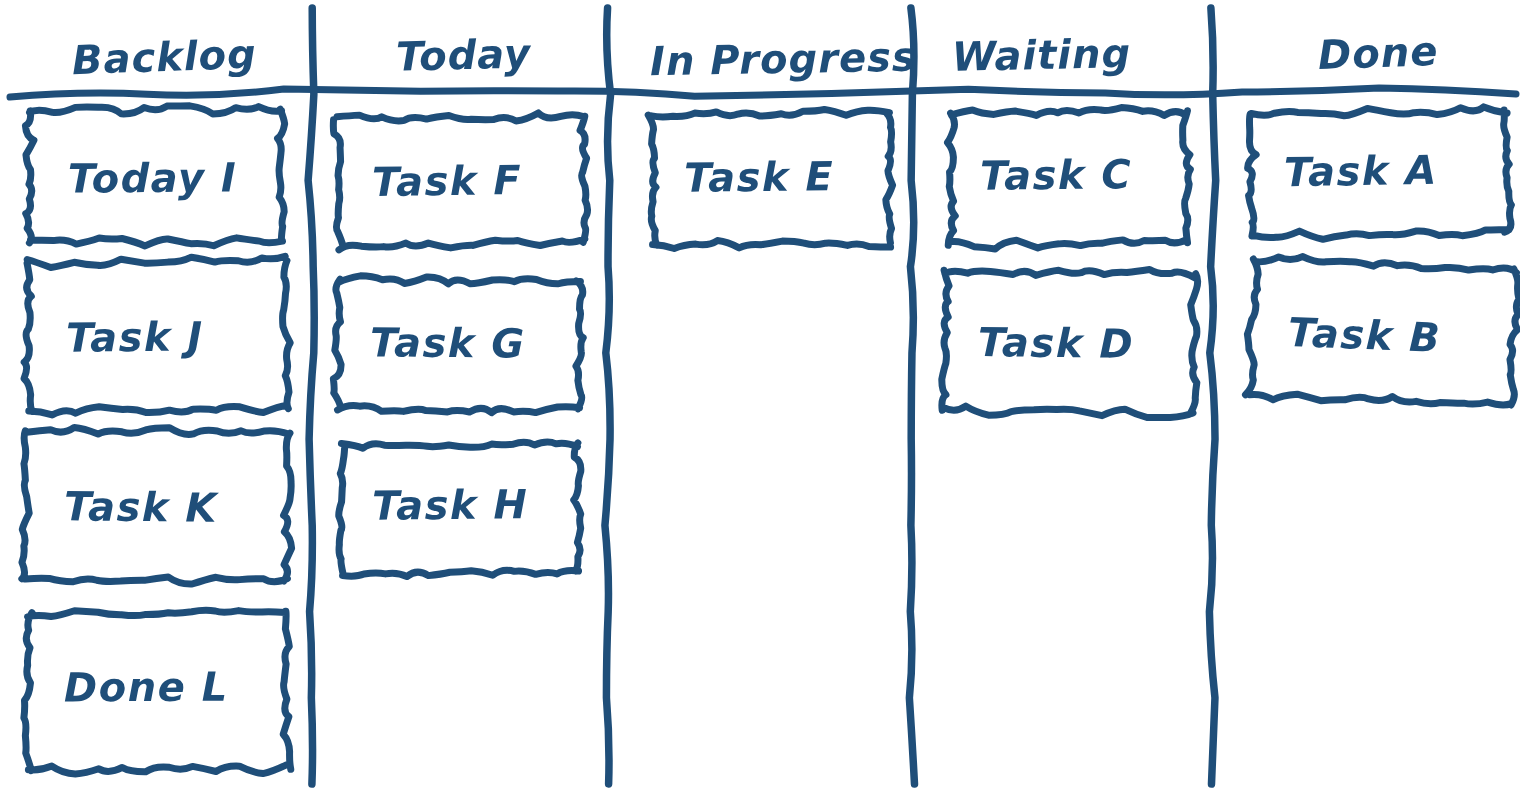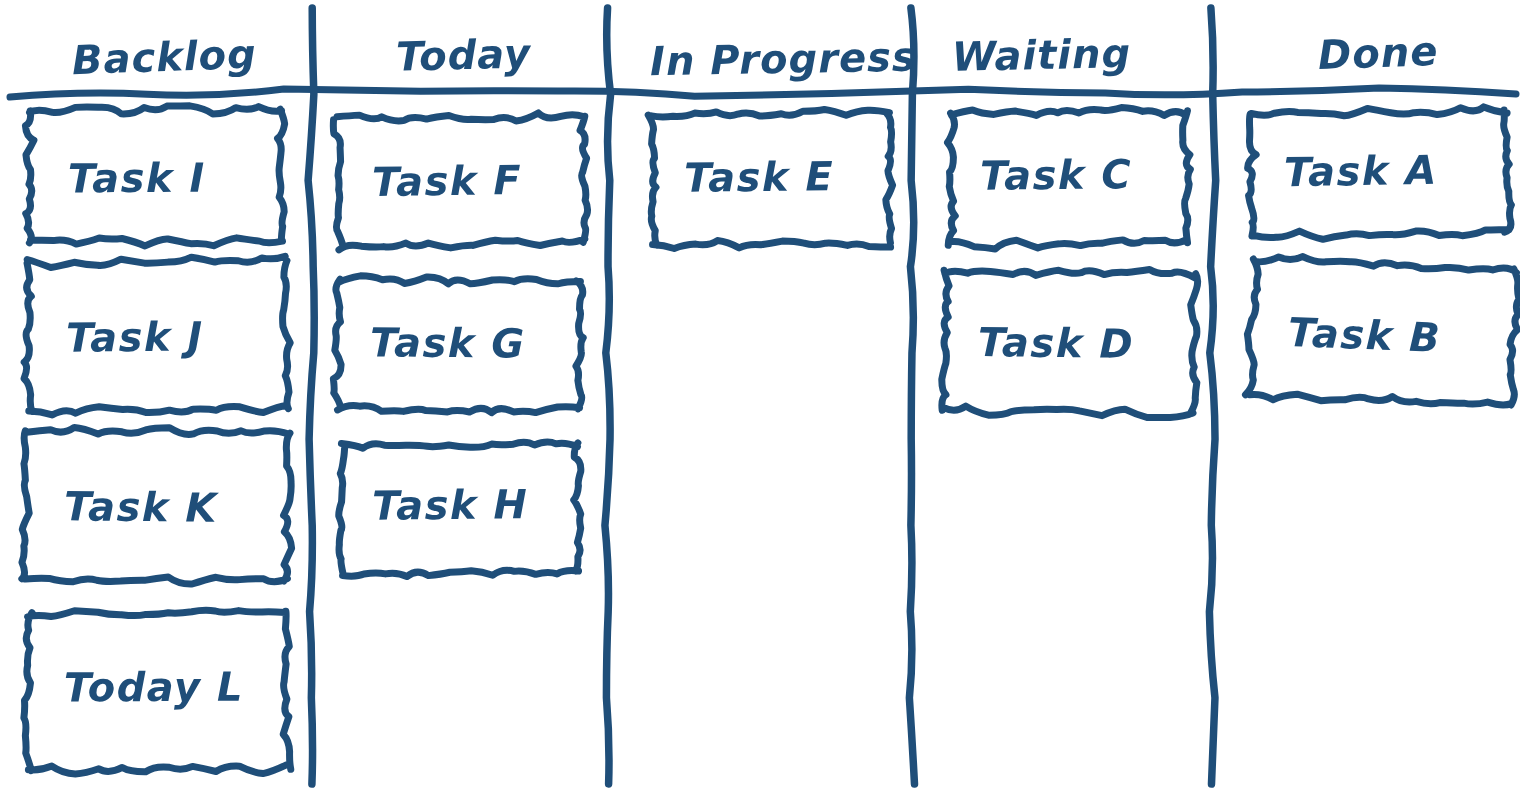--- a/index.html
+++ b/index.html
@@ -124,27 +124,27 @@
         <g transform="rotate(2.2 1383 332)">
           <path d="M 1252 266.3242874457501 Q 1261.5943398290863 268.0831672679633 1275.8181818181818 261.12131835124455 Q 1288.2804898239926 265.81252943188883 1299.6363636363637 259.67722651641816 Q 1314.1373072371775 265.72630203841254 1323.4545454545455 264.02510039065965 Q 1339.7160108651626 262.291764912894 1347.2727272727273 263.1162466336973 Q 1354.7343849376139 262.3038028450683 1371.090909090909 266.5552990275901 Q 1380.238511135336 259.8721569303889 1394.909090909091 265.13916731067 Q 1407.4105865858198 262.67046451801434 1418.7272727272727 267.07645957753994 Q 1429.6392800534481 267.57375955651514 1442.5454545454545 265.25042012287304 Q 1454.1341824538115 263.9008153639734 1466.3636363636363 266.8183295445051 Q 1482.3824063872664 263.7527400779072 1490.1818181818182 265.80279027018696 Q 1504.6900037972637 260.2407067506574 1514 267.5287497800309 M 1511.3522177245468 264 Q 1516.3325630014297 274.11012201947676 1515.86797022284 279.1111111111111 Q 1515.2597846491262 285.834365263038 1517.6307367566042 294.22222222222223 Q 1513.2243983030785 300.4878212528096 1517.2398891502526 309.3333333333333 Q 1511.6124359075911 315.8925837773261 1517.3587876306847 324.44444444444446 Q 1511.105577162234 329.9505794919096 1510.4533825714607 339.55555555555554 Q 1515.7493723426014 345.23429149283197 1510.9494957127608 354.66666666666663 Q 1513.4758949859533 366.448327970898 1511.7959262810182 369.77777777777777 Q 1513.3175235460512 378.3384360192189 1515.6728353239596 384.8888888888889 Q 1518.342225590488 390.62006314186794 1513.8369405867998 400 M 1514 398.6548546189442 Q 1505.1001189871142 402.2270923717879 1490.1818181818182 398.0547619697172 Q 1477.064982583069 401.8950583001133 1466.3636363636363 400.0416078553535 Q 1458.8945895020893 400.44284956436604 1442.5454545454545 400.29573814268224 Q 1432.2929235465233 403.50907009397633 1418.7272727272727 400.0227877125144 Q 1404.6599666062448 402.94896198110655 1394.909090909091 396.06621313490905 Q 1385.5429962398484 402.94074547174387 1371.090909090909 399.48096621548757 Q 1362.5962643841578 396.1895610857755 1347.2727272727273 401.2909122107085 Q 1334.135777658656 401.61370415077545 1323.4545454545455 403.0261812573299 Q 1312.0274233215448 400.20163308037445 1299.6363636363637 397.42772203614004 Q 1283.8740904822268 398.9481767283287 1275.8181818181818 403.99333306821063 Q 1264.75906596627 397.8566628107801 1252 399.7897255148273 M 1247.987179660704 400 Q 1254.349345059367 393.153998883855 1255.227871630108 384.8888888888889 Q 1253.1497172475792 379.5594719346457 1255.4799613012 369.77777777777777 Q 1255.7094918384682 366.24926032286345 1249.7190815836657 354.6666666666667 Q 1249.3976628780365 349.0377865702483 1247.593232080806 339.55555555555554 Q 1249.753915440524 333.22324996162206 1251.2669807139318 324.44444444444446 Q 1255.1974691576324 319.3631087822271 1254.9925704542547 309.33333333333337 Q 1250.4599801374134 300.3406175191307 1255.9450872673187 294.22222222222223 Q 1253.5082454821095 287.10238671620994 1256.0400778274052 279.1111111111111 Q 1255.6702733703423 272.46193637657495 1250.6607190908398 264" class="ink-stroke card-outline"></path>
         </g>
       </g>
   </svg>
 
   <div class="layer-text" id="text-layer">
       <div class="column-zone" style="left: 8px; top: 100px; width: 296px; height: 682px;"></div>
       <div class="col-header" style="left: 72px; top: 34px; transform: rotate(-2deg);">Backlog</div>
       <div class="card-hit" style="left: 30px; top: 110px; width: 252px; height: 132px; transform: rotate(-0.4deg);"></div>
-      <div class="card-label" style="left: 68px; top: 155px; transform: rotate(-0.4deg);">Task I</div>
+      <div class="card-label" style="left: 68px; top: 155px; transform: rotate(-0.4deg);">Today I</div>
       <div class="card-hit" style="left: 28px; top: 262px; width: 258px; height: 148px; transform: rotate(-0.6deg);"></div>
       <div class="card-label" style="left: 66px; top: 314px; transform: rotate(-0.6deg);">Task J</div>
       <div class="card-hit" style="left: 26px; top: 432px; width: 262px; height: 148px; transform: rotate(0.5deg);"></div>
       <div class="card-label" style="left: 64px; top: 484px; transform: rotate(0.5deg);">Task K</div>
       <div class="card-hit" style="left: 28px; top: 612px; width: 258px; height: 158px; transform: rotate(-0.3deg);"></div>
-      <div class="card-label" style="left: 64px; top: 664px; transform: rotate(-0.3deg);">Today L</div>
+      <div class="card-label" style="left: 64px; top: 664px; transform: rotate(-0.3deg);">Done L</div>
       <div class="column-zone" style="left: 318px; top: 100px; width: 280px; height: 682px;"></div>
       <div class="col-header" style="left: 396px; top: 32px; transform: rotate(-1.5deg);">Today</div>
       <div class="card-hit" style="left: 338px; top: 118px; width: 246px; height: 126px; transform: rotate(-0.8deg);"></div>
       <div class="card-label" style="left: 372px; top: 158px; transform: rotate(-0.8deg);">Task F</div>
       <div class="card-hit" style="left: 338px; top: 280px; width: 242px; height: 128px; transform: rotate(0.4deg);"></div>
       <div class="card-label" style="left: 370px; top: 320px; transform: rotate(0.4deg);">Task G</div>
       <div class="card-hit" style="left: 342px; top: 444px; width: 236px; height: 128px; transform: rotate(-0.5deg);"></div>
       <div class="card-label" style="left: 372px; top: 482px; transform: rotate(-0.5deg);">Task H</div>
       <div class="column-zone" style="left: 618px; top: 100px; width: 286px; height: 682px;"></div>
       <div class="col-header" style="left: 650px; top: 36px; transform: rotate(-1deg);">In Progress</div>

